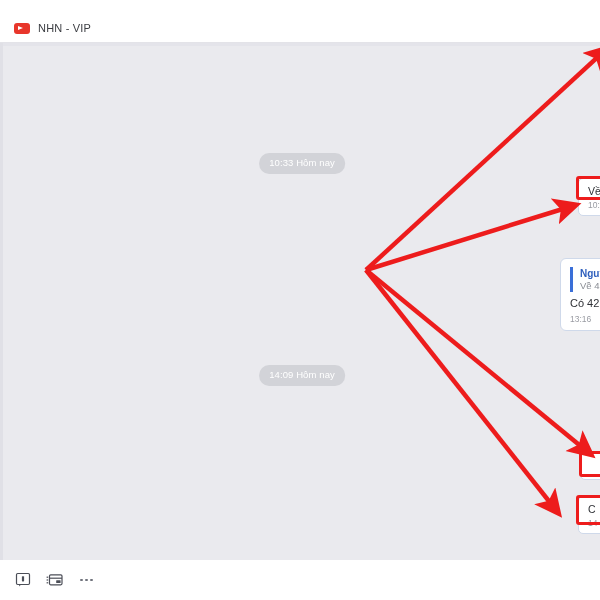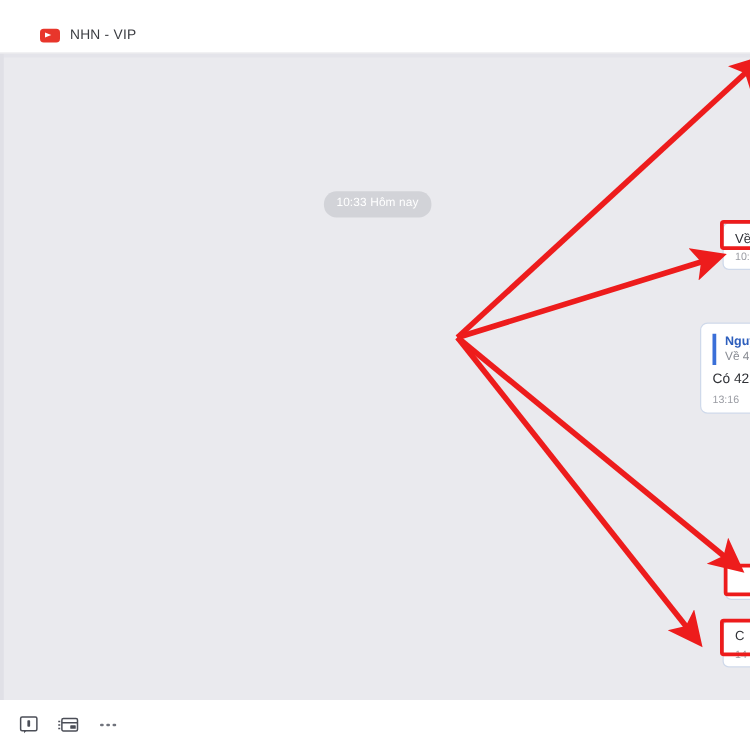--- a/index.html
+++ b/index.html
@@ -23,21 +23,20 @@
     background: #ffffff;
   }
 
   
   .header {
     position: absolute; left: 0; top: 14px;
     width: 540px; height: 28px;
     background: #ffffff;
     display: flex; align-items: center;
     padding-left: 14px;
-    margin-left: 18px;
   }
   .hdr-icon {
     width: 16px; height: 11px;
     background: #e8362b;
     border-radius: 3px;
     position: relative;
     flex: 0 0 auto;
     margin-right: 8px;
   }
   .hdr-icon::after {
@@ -208,20 +207,21 @@
   <div class="header">
     <span class="hdr-icon"></span>
     <span class="hdr-title">NHN - VIP</span>
   </div>
   <div class="hdr-divider"></div>
 
   <div class="chat-body">
     <div class="chat-left-rail"></div>
 
     <div class="time-pill" style="left:302px; top:110px;">10:33 Hôm nay</div>
+    <div class="time-pill" style="left:302px; top:322px;">14:09 Hôm nay</div>
 
     <div class="bubble" style="left:578px; top:135px; width:70px;">
       <div class="line">Về</div>
       <div class="stamp">10:</div>
     </div>
 
     <div class="quote-card" style="left:560px; top:215px; width:84px;">
       <div class="quote-inner">
         <div class="quote-name">Nguyễ</div>
         <div class="quote-text">Về 42.x</div>

